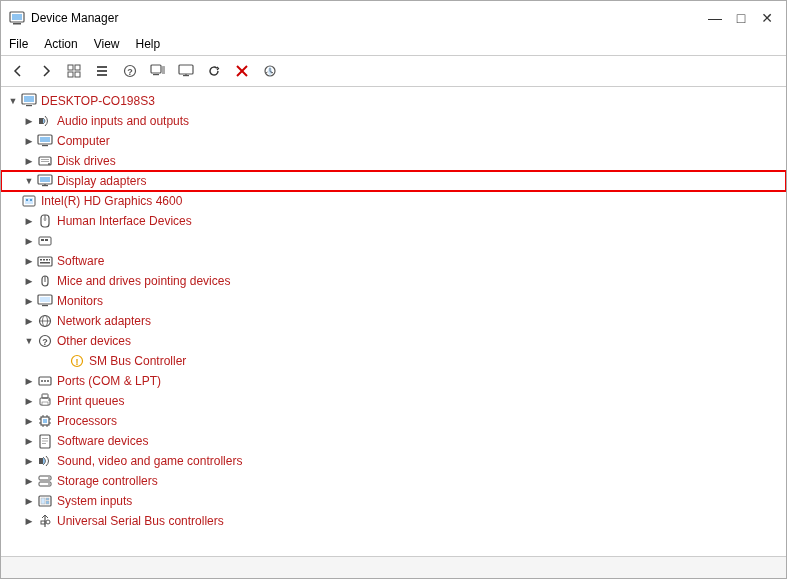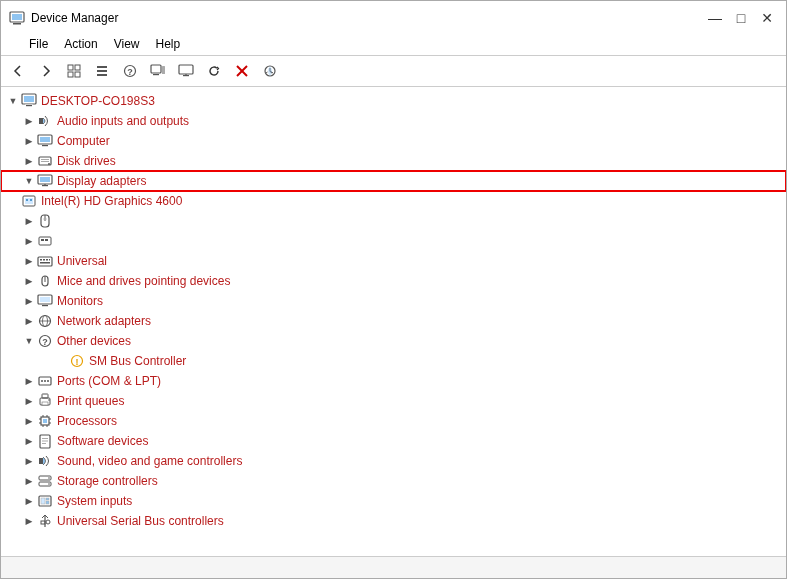--- a/index.html
+++ b/index.html
@@ -52,21 +52,21 @@
       cursor: pointer;
       display: flex;
       align-items: center;
       justify-content: center;
       font-size: 14px;
       color: #333;
     }
     .menu-bar {
       display: flex;
       gap: 0;
-      padding: 2px 20px;
+      padding: 2px 0;
       border-bottom: 1px solid #ccc;
       text-align: center;
     }
     .menu-item {
       padding: 2px 8px;
       cursor: pointer;
       font-size: 12px;
       color: #000;
     }
     .toolbar {
@@ -328,20 +328,21 @@
 
       <div class="tree-item" style="padding-left:20px;">
         <span class="expander">▶</span>
         <span class="item-icon">
           <svg width="16" height="16" viewBox="0 0 16 16">
             <rect x="4" y="2" width="8" height="12" rx="3" fill="none" stroke="#555" stroke-width="1.2"></rect>
             <line x1="8" y1="2" x2="8" y2="8" stroke="#555" stroke-width="1"></line>
             <circle cx="8" cy="6" r="1.5" fill="#aaa"></circle>
           </svg>
         </span>
+        <span class="item-label">Human Interface Devices</span>
       </div>
 
       <div class="tree-item" style="padding-left:20px;">
         <span class="expander">▶</span>
         <span class="item-icon">
           <svg width="16" height="16" viewBox="0 0 16 16">
             <rect x="2" y="4" width="12" height="8" rx="1" fill="none" stroke="#555" stroke-width="1"></rect>
             <rect x="4" y="6" width="3" height="2" fill="#555"></rect>
             <rect x="8" y="6" width="3" height="2" fill="#555"></rect>
           </svg>
@@ -353,21 +354,21 @@
         <span class="item-icon">
           <svg width="16" height="16" viewBox="0 0 16 16">
             <rect x="1" y="4" width="14" height="9" rx="1" fill="none" stroke="#555" stroke-width="1.2"></rect>
             <rect x="3" y="6" width="2" height="1.5" fill="#555"></rect>
             <rect x="6" y="6" width="2" height="1.5" fill="#555"></rect>
             <rect x="9" y="6" width="2" height="1.5" fill="#555"></rect>
             <rect x="12" y="6" width="1" height="1.5" fill="#555"></rect>
             <rect x="3" y="9" width="10" height="1.5" fill="#555"></rect>
           </svg>
         </span>
-        <span class="item-label">Universal</span>
+        <span class="item-label">Software</span>
       </div>
 
       <div class="tree-item" style="padding-left:20px;">
         <span class="expander">▶</span>
         <span class="item-icon">
           <svg width="16" height="16" viewBox="0 0 16 16">
             <rect x="5" y="3" width="6" height="10" rx="3" fill="none" stroke="#555" stroke-width="1.2"></rect>
             <line x1="8" y1="3" x2="8" y2="9" stroke="#555" stroke-width="1"></line>
           </svg>
         </span>

